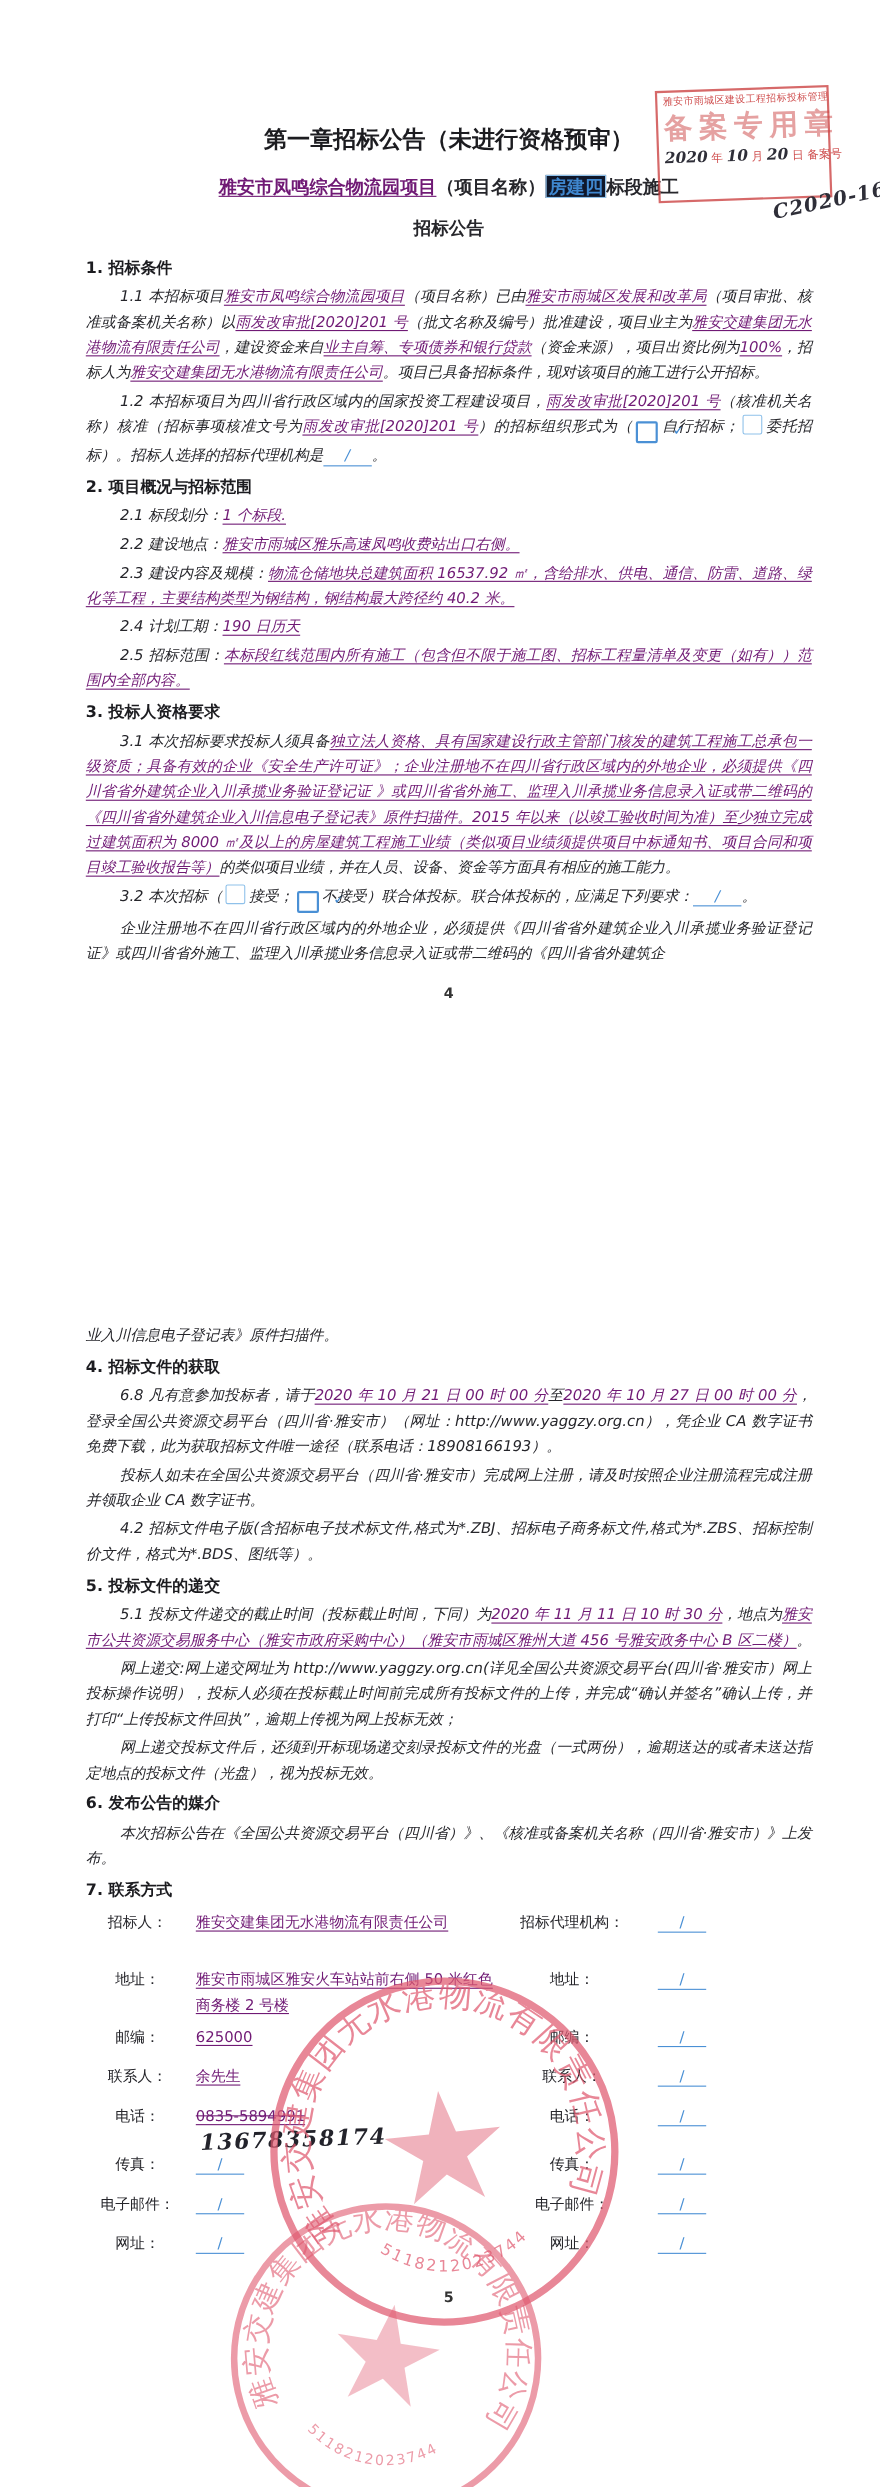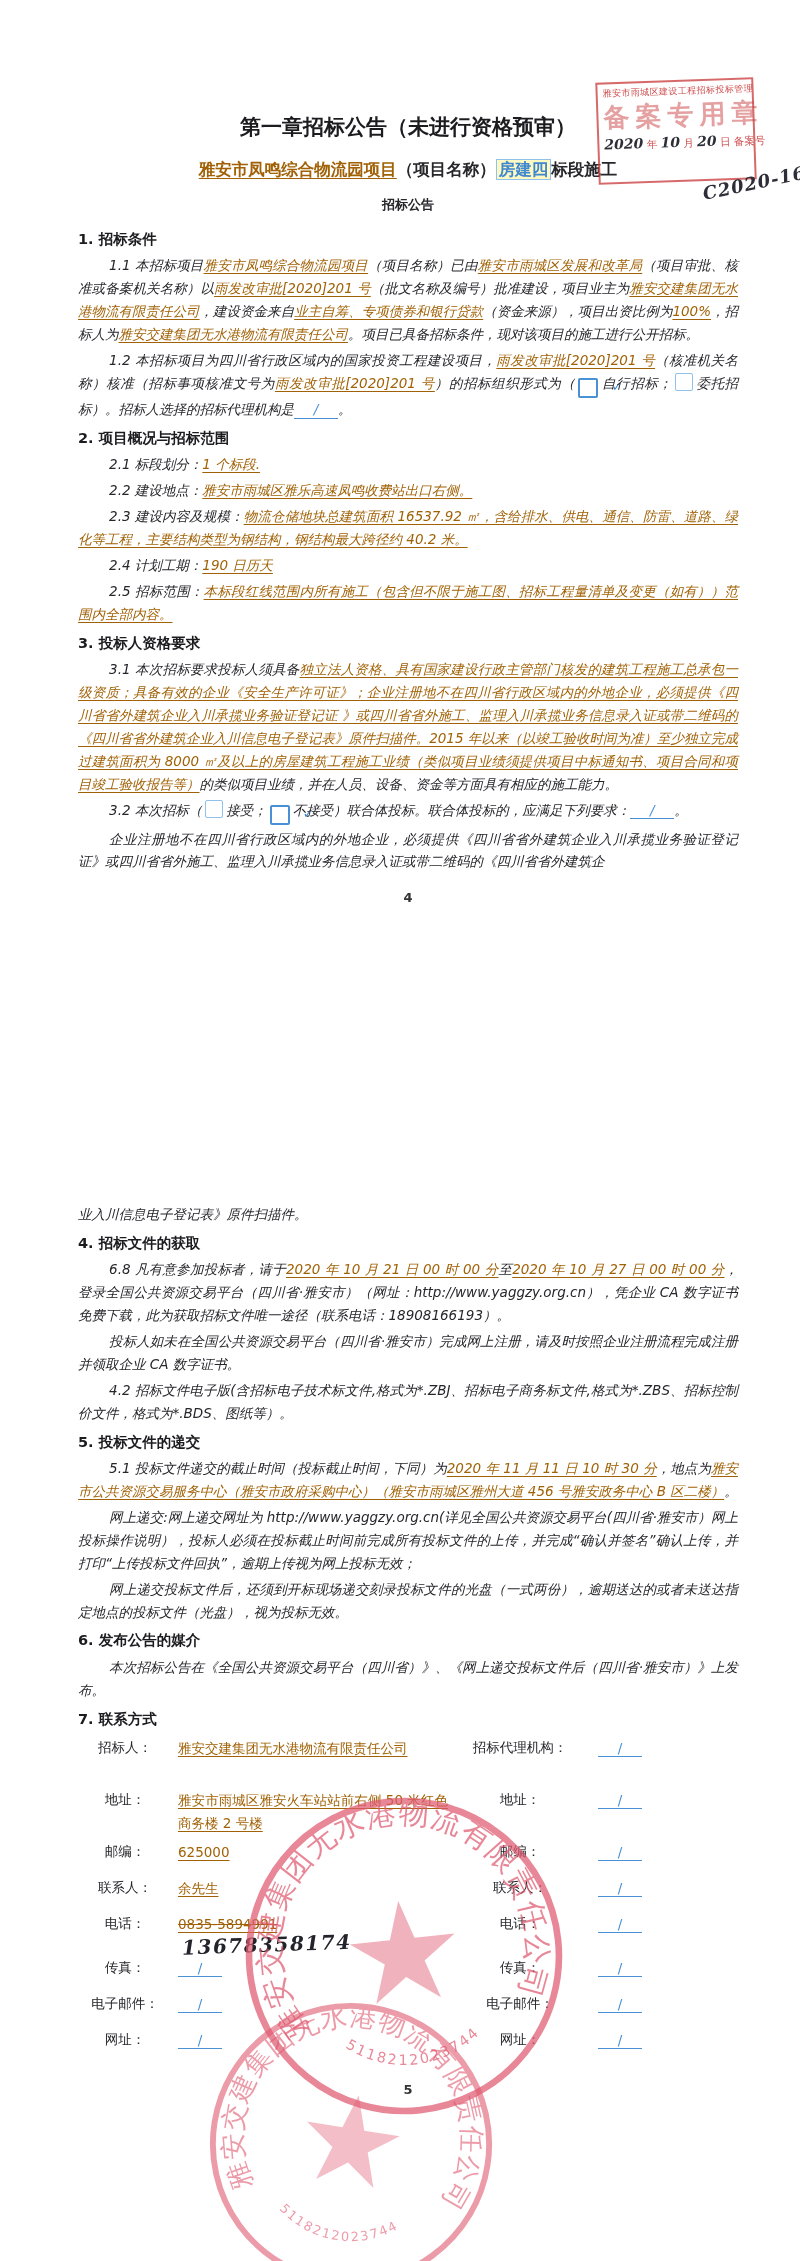--- a/index.html
+++ b/index.html
@@ -4,26 +4,26 @@
 <style>
   html,body{margin:0;padding:0;background:#fff;}
   .page{position:relative;width:800px;height:2261px;background:#fff;overflow:hidden;
         color:#26262b;font-family:"DejaVu Sans","Liberation Sans",sans-serif;}
   .pg{position:absolute;left:0;right:0;padding:0 62px 0 78px;box-sizing:border-box;
       font-size:13.5px;line-height:1.7;text-align:justify;}
   .pg1{top:0;padding-top:112px;}
   .pg2{top:1200px;}
   .doc-title{text-align:center;font-size:21px;font-weight:bold;margin:0 0 13px;line-height:1.5;color:#1c1c20;}
   .doc-sub{text-align:center;font-size:16.5px;font-weight:600;margin:0 0 12px;line-height:1.55;}
-  .doc-sub2{text-align:center;font-size:13px;font-weight:600;margin:0 0 12px;}
+  .doc-sub2{text-align:center;font-size:16px;font-weight:600;margin:0 0 12px;}
   .h{font-weight:bold;font-size:14.5px;line-height:1.6;margin:6px 0 2px;text-align:left;color:#1c1c20;}
   p.para{margin:3px 0;font-style:italic;}
   .ind{text-indent:2.3em;}
-  .b{color:#a16207;text-decoration:underline;text-underline-offset:3px;}
-  .bx{color:#3f87cf;background:#fef9c3;border:1px solid #8fc1ea;padding:0 2px;text-decoration:none;}
+  .b{color:#701a75;text-decoration:underline;text-underline-offset:3px;}
+  .bx{color:#3f87cf;background:#0f172a;border:1px solid #8fc1ea;padding:0 2px;text-decoration:none;}
   .blank{display:inline-block;min-width:44px;text-align:center;color:#4a90d5;
          border-bottom:1px solid #4a90d5;line-height:1.15;text-indent:0;}
   .chk{display:inline-block;width:16px;height:16px;border:2px solid #4a90d5;border-radius:2px;
        color:#3f87cf;font-size:13px;line-height:14px;text-align:center;vertical-align:-3px;
        margin:0 3px;background:#fff;font-weight:bold;}
   .chk0{border-width:1.5px;border-color:#8fc1ea;}
   .strike{text-decoration:underline line-through;}
   .pagenum{text-align:center;font-size:13px;color:#333;margin:14px 0 0;font-weight:600;}
   
   .contact{margin-top:6px;}
@@ -120,21 +120,21 @@
     <p class="para ind">4.2 招标文件电子版(含招标电子技术标文件,格式为*.ZBJ、招标电子商务标文件,格式为*.ZBS、招标控制价文件，格式为*.BDS、图纸等）。</p>
 
     <div class="h">5. 投标文件的递交</div>
     <p class="para ind">
       <span>5.1 投标文件递交的截止时间（投标截止时间，下同）为</span><span class="b">2020 年 11 月 11 日 10 时 30 分</span><span>，地点为</span><span class="b">雅安市公共资源交易服务中心（雅安市政府采购中心）（雅安市雨城区雅州大道 456 号雅安政务中心 B 区二楼）</span><span>。</span>
     </p>
     <p class="para ind">网上递交:网上递交网址为 http://www.yaggzy.org.cn(详见全国公共资源交易平台(四川省·雅安市）网上投标操作说明），投标人必须在投标截止时间前完成所有投标文件的上传，并完成“确认并签名”确认上传，并打印“上传投标文件回执”，逾期上传视为网上投标无效；</p>
     <p class="para ind">网上递交投标文件后，还须到开标现场递交刻录投标文件的光盘（一式两份），逾期送达的或者未送达指定地点的投标文件（光盘），视为投标无效。</p>
 
     <div class="h">6. 发布公告的媒介</div>
-    <p class="para ind">本次招标公告在《全国公共资源交易平台（四川省）》、《网上递交投标文件后（四川省·雅安市）》上发布。</p>
+    <p class="para ind">本次招标公告在《全国公共资源交易平台（四川省）》、《核准或备案机关名称（四川省·雅安市）》上发布。</p>
 
     <div class="h">7. 联系方式</div>
 
     <div class="contact">
       <div class="crow r-tall">
         <div class="clab l">招标人：</div>
         <div class="cval l"><span class="b">雅安交建集团无水港物流有限责任公司</span></div>
         <div class="clab r">招标代理机构：</div>
         <div class="cval r"><span class="blank">/</span></div>
       </div>

